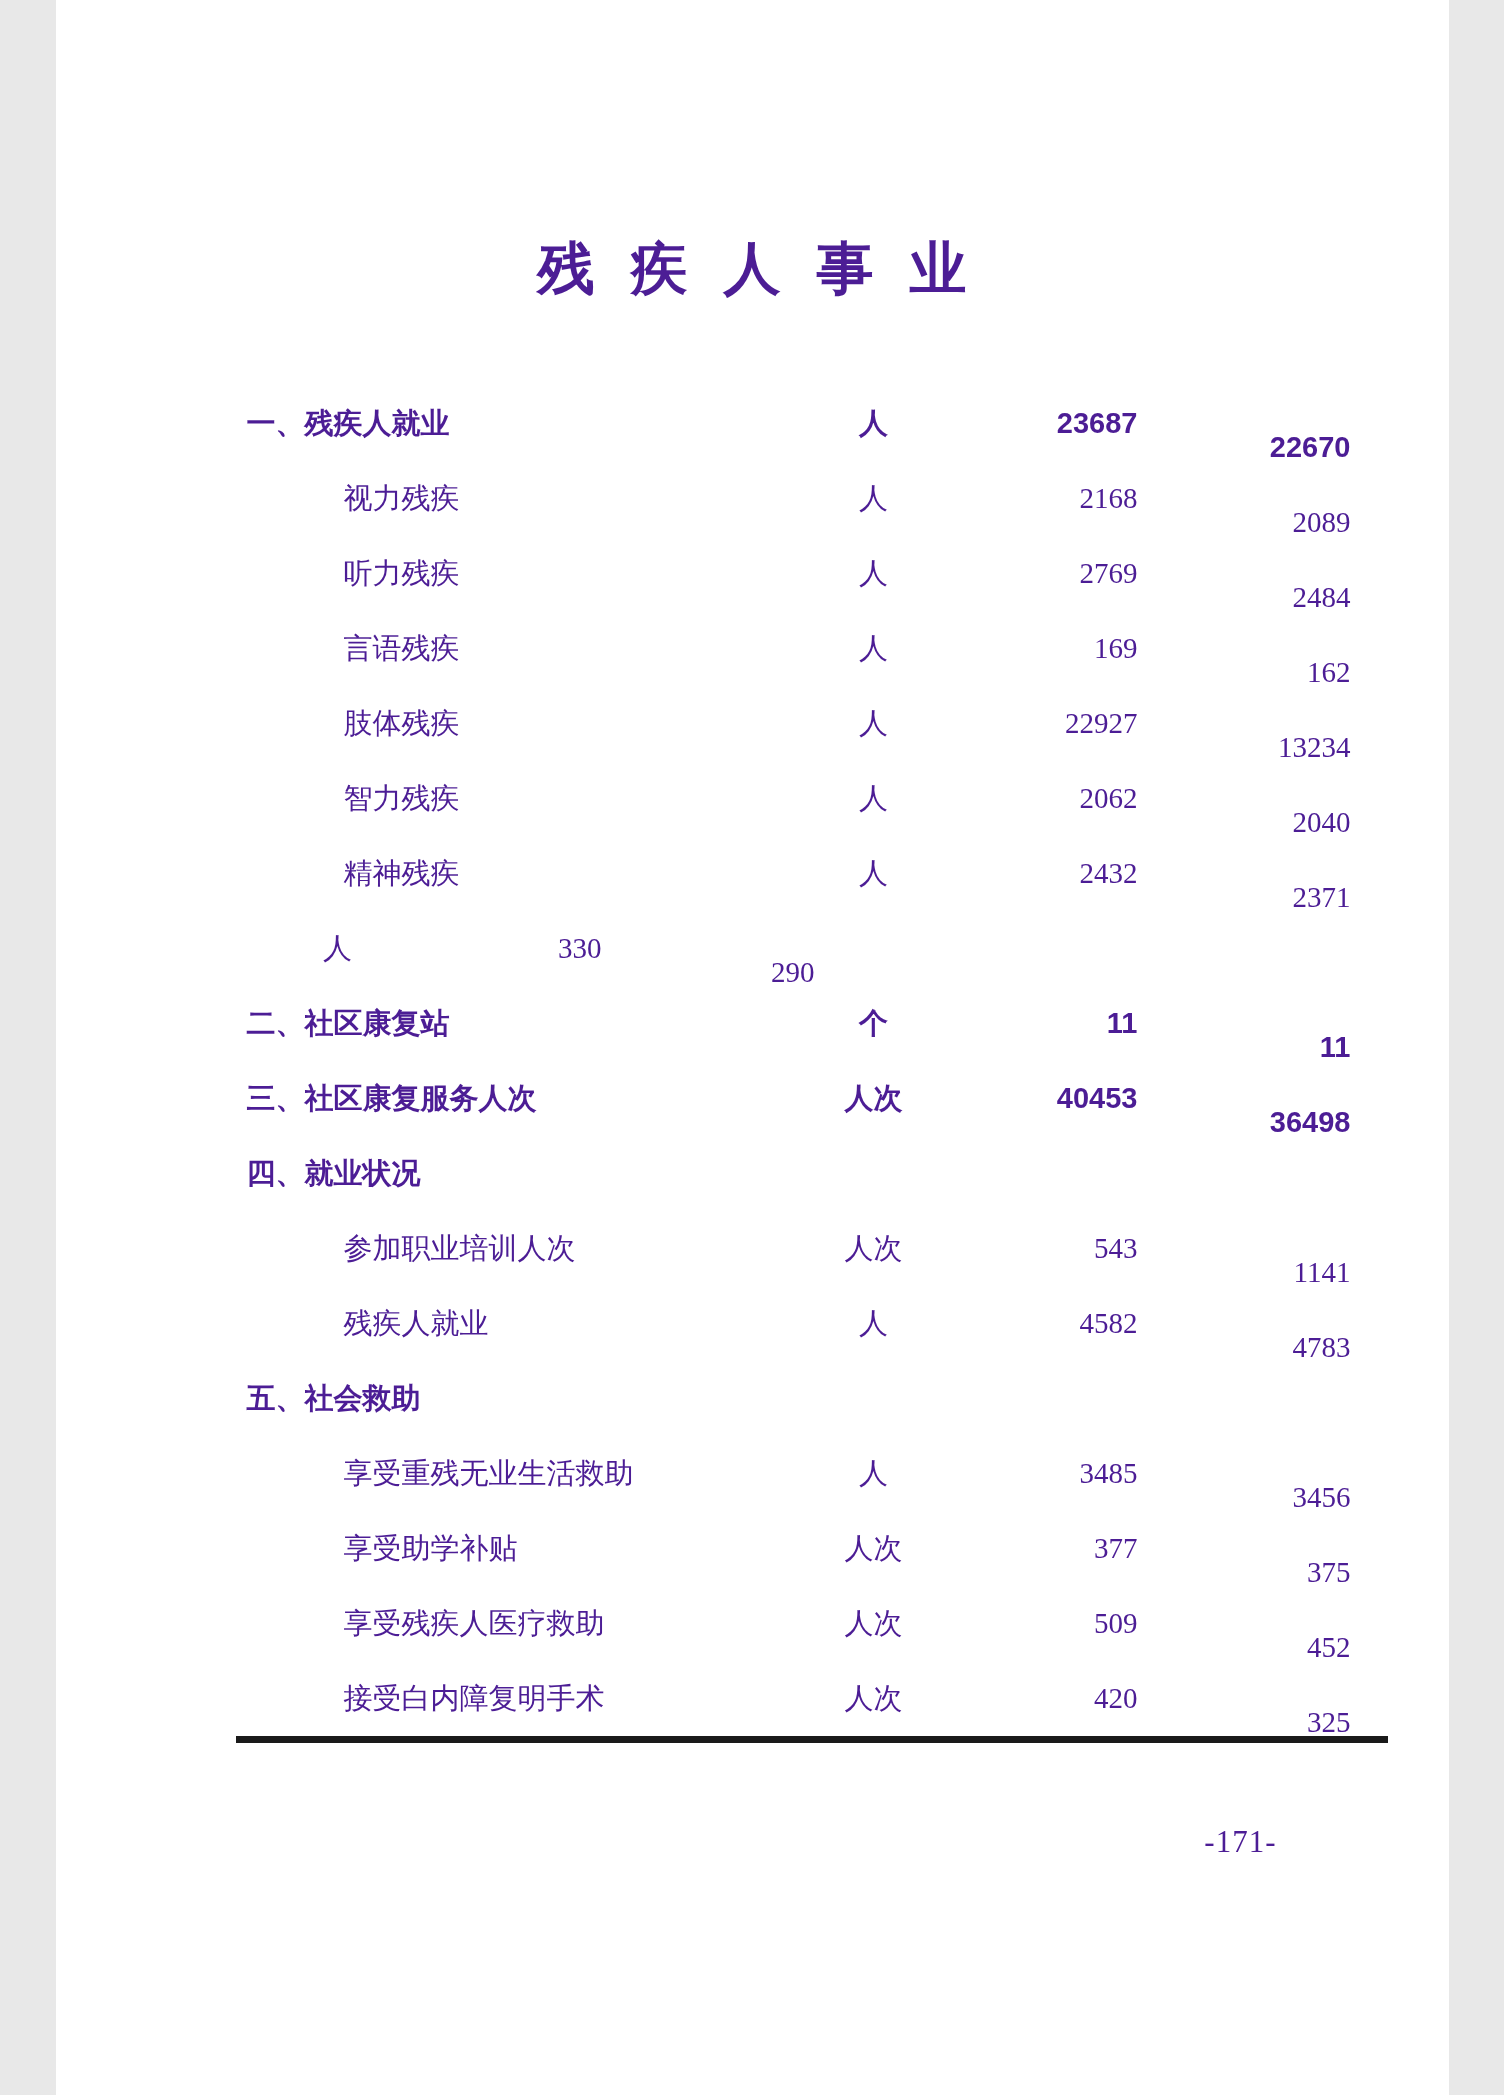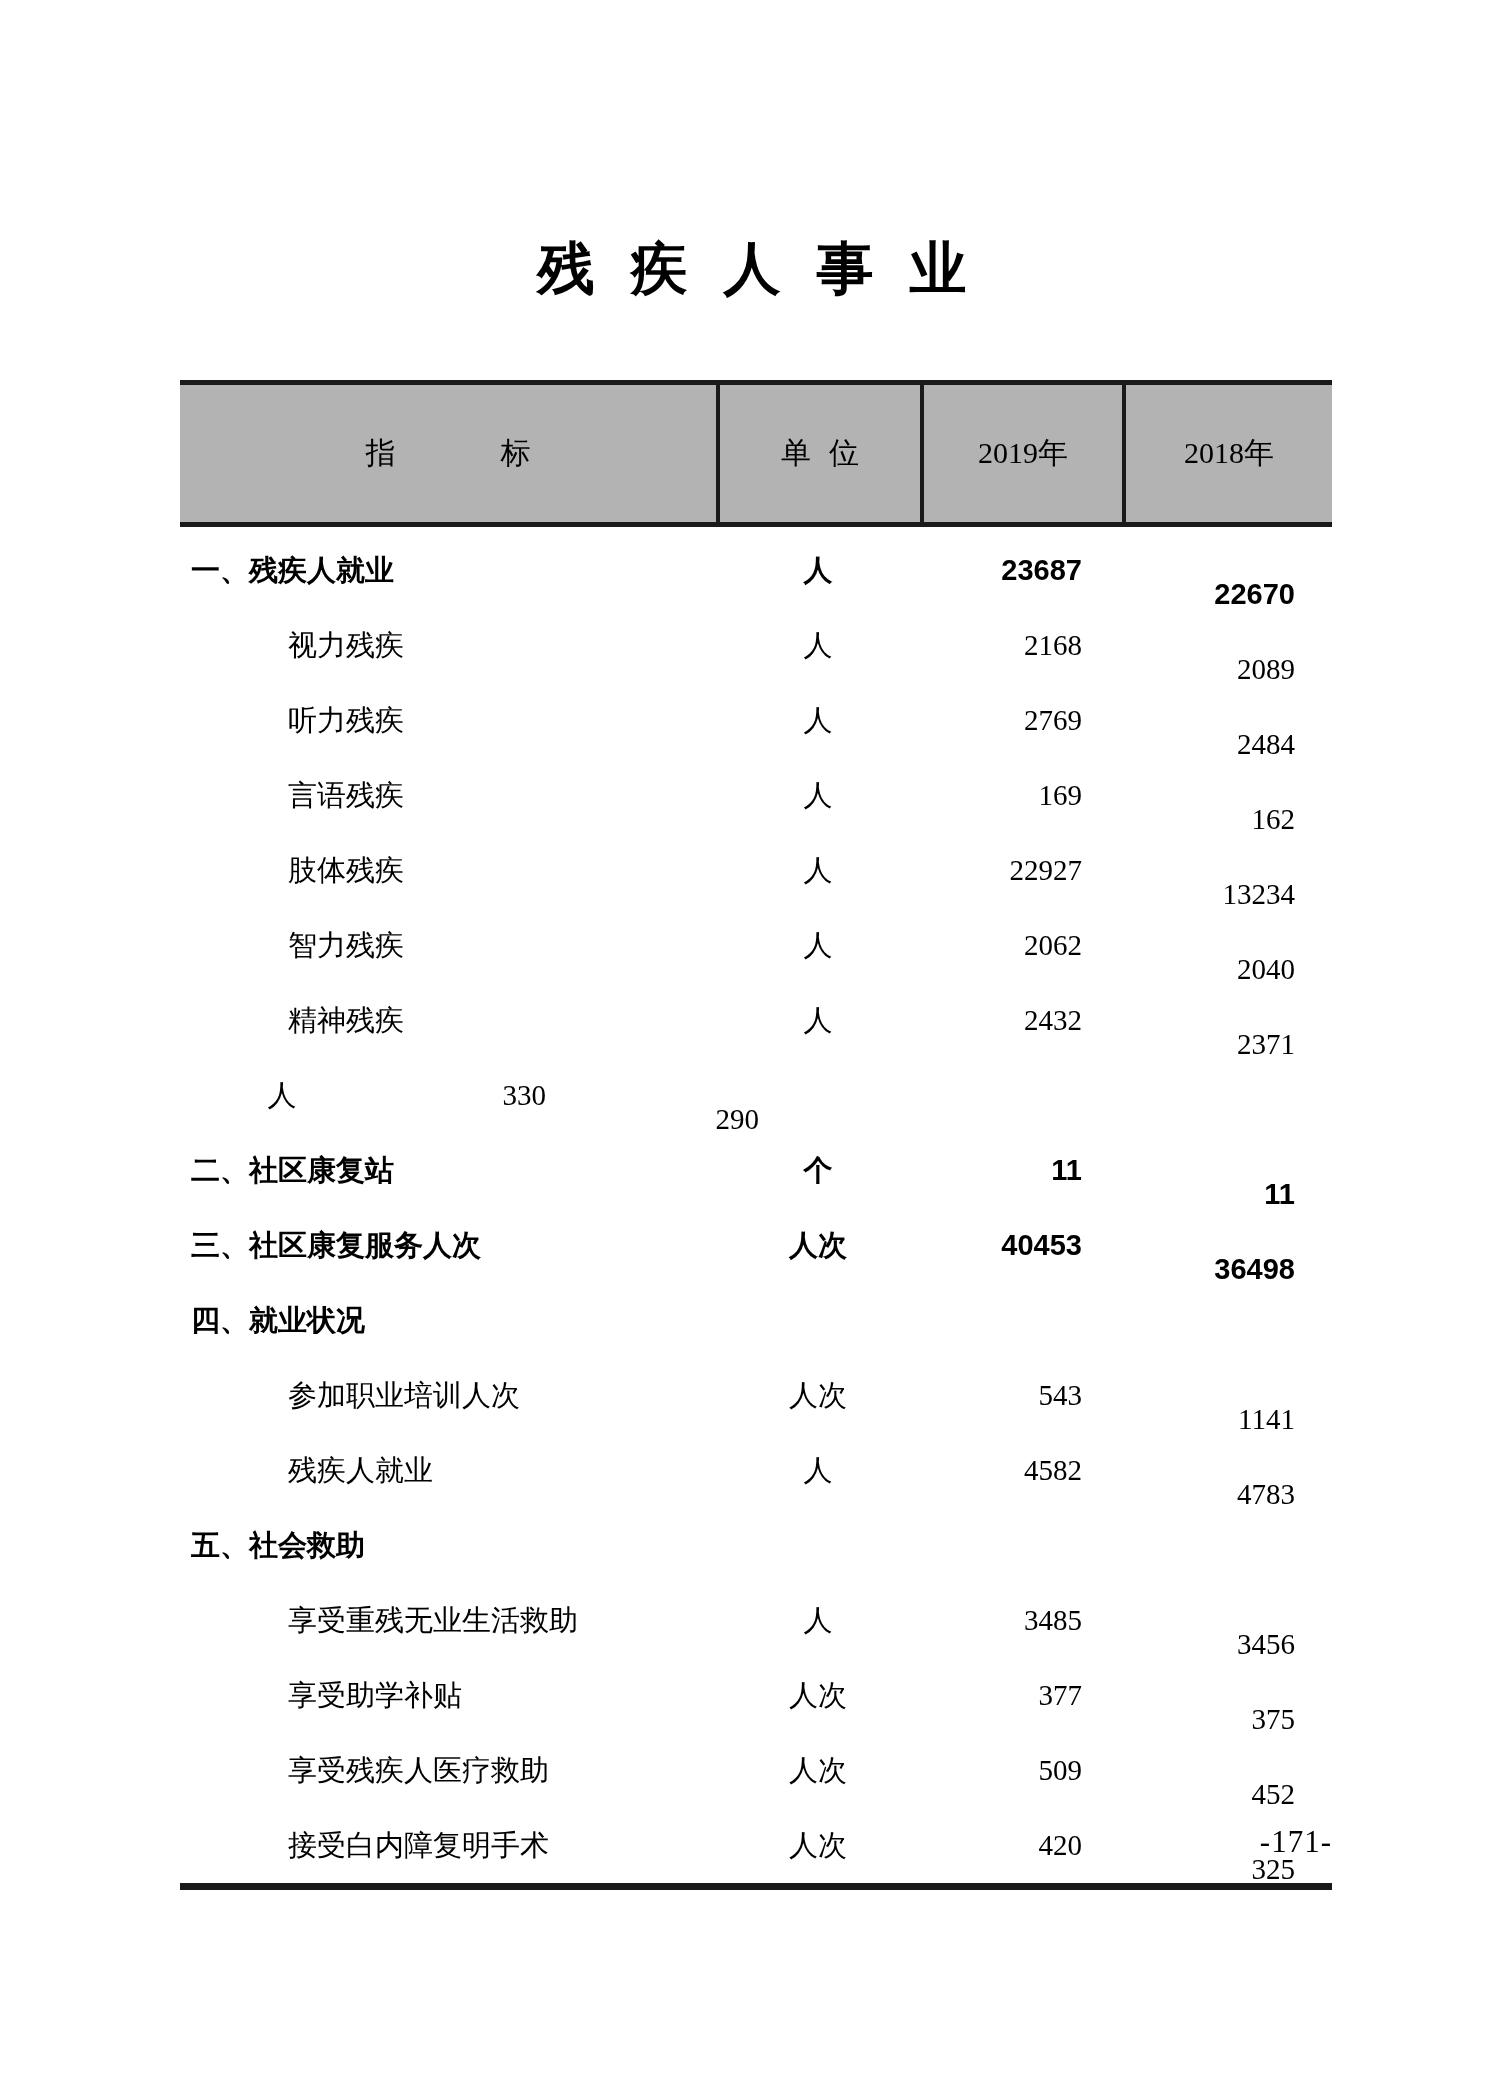--- a/index.html
+++ b/index.html
@@ -1,23 +1,23 @@
 <!DOCTYPE html>
 <html><head>
 <meta charset="utf-8">
 <style>
   html, body { margin: 0; padding: 0; background: #e8e8e8; }
   .page {
     position: relative;
-    width: 1504px;
+    width: 1393px;
     height: 2095px;
     margin: 0 auto;
     background: #ffffff;
     font-family: "Liberation Serif", serif;
-    color: #000000;
+    color: #4c1d95;
     overflow: hidden;
   }
   .doc-title {
     position: absolute;
     top: 231px;
     left: 0;
     width: 100%;
     text-align: center;
     font-size: 57px;
     font-weight: bold;
@@ -82,34 +82,20 @@
 </style>
 </head>
 <body>
 
 <div class="page">
 
   <div class="doc-title">残疾人事业</div>
 
   <div class="stat-table">
 
-    <div class="table-header">
-      <div class="header-cell col-indicator">
-        <span class="sp-wide">指标</span>
-      </div>
-      <div class="header-cell col-unit">
-        <span class="sp-small">单位</span>
-      </div>
-      <div class="header-cell col-2019">
-        <span>2019年</span>
-      </div>
-      <div class="header-cell col-2018">
-        <span>2018年</span>
-      </div>
-    </div>
 
     <div class="table-body">
         <div class="table-row bold">
           <div class="cell cell-label">一、残疾人就业</div>
           <div class="cell cell-unit">人</div>
           <div class="cell cell-v2019">23687</div>
           <div class="cell cell-v2018">22670</div>
         </div>
         <div class="table-row lvl2">
           <div class="cell cell-label">视力残疾</div>

